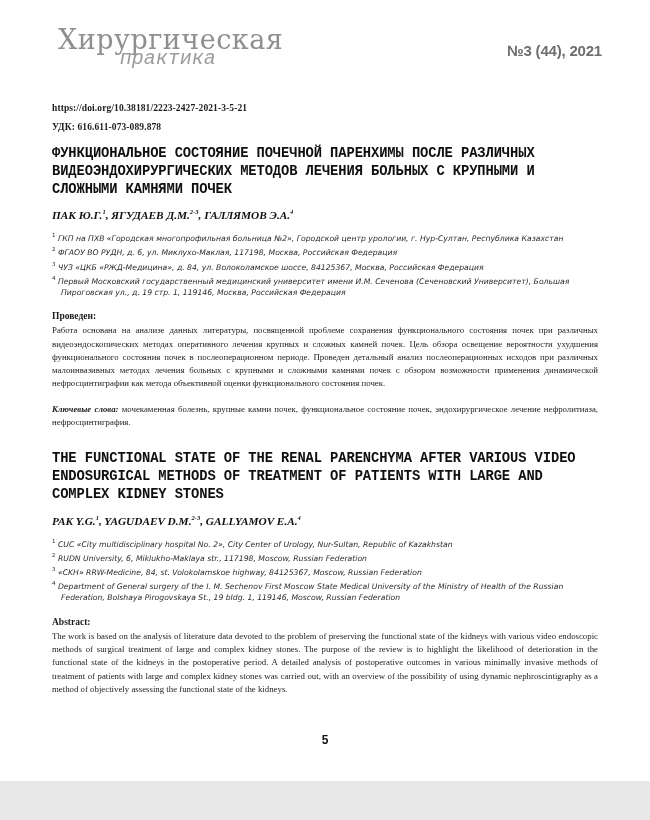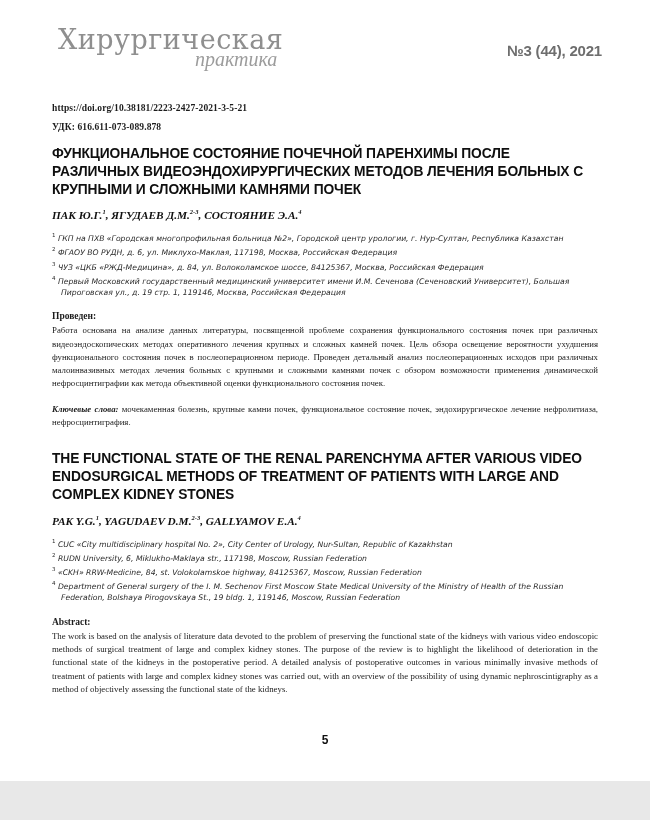--- a/index.html
+++ b/index.html
@@ -13,33 +13,33 @@
   .header {
     display:flex; justify-content:space-between; align-items:flex-start;
     padding:26px 48px 0 58px;
   }
   .logo { line-height:1; }
   .logo-line1 {
     font-family:"DejaVu Serif", serif; font-size:27px;
     color:#8f8f8f; letter-spacing:0.5px; display:block;
   }
   .logo-line2 {
-    font-family:Liberation Serif, serif; font-style:italic; font-size:20px;
-    color:#9c9c9c; display:block; text-align:right; margin-top:-4px; padding-right:6px;
+    font-family:Liberation Mono, monospace; font-style:italic; font-size:20px;
+    color:#9c9c9c; display:block; text-align:center; margin-top:-4px; padding-right:6px;
   }
   .issue {
     font-family:"Liberation Sans", sans-serif; font-weight:bold;
     font-size:15px; color:#6e6e6e; margin-top:16px; letter-spacing:-0.2px;
   }
   
   .content { padding:0 52px; }
   .meta { margin-top:34px; font-weight:bold; font-size:9.5px; letter-spacing:0.1px; }
   .meta > div { margin-bottom:8.5px; }
   .title {
-    font-family:Liberation Sans, sans-serif; font-weight:bold;
+    font-family:Liberation Mono, monospace; font-weight:bold;
     font-size:13.8px; line-height:18px; color:#0f0f0f;
     margin-top:13px; max-width:572px; letter-spacing:-0.1px;
   }
   .authors {
     font-weight:bold; font-style:italic; font-size:11.3px; margin-top:10px; color:#111;
   }
   .authors sup { font-size:6.5px; font-weight:bold; }
   .author:not(:last-child)::after { content:", "; }
   .affiliations {
     margin-top:9px;
@@ -88,21 +88,21 @@
 
     <h1 class="title">ФУНКЦИОНАЛЬНОЕ СОСТОЯНИЕ ПОЧЕЧНОЙ ПАРЕНХИМЫ ПОСЛЕ РАЗЛИЧНЫХ ВИДЕОЭНДОХИРУРГИЧЕСКИХ МЕТОДОВ ЛЕЧЕНИЯ БОЛЬНЫХ С КРУПНЫМИ И СЛОЖНЫМИ КАМНЯМИ ПОЧЕК</h1>
 
     <div class="authors">
       
     
         <span class="author"><span>ПАК Ю.Г.</span><sup>1</sup></span>
       
         <span class="author"><span>ЯГУДАЕВ Д.М.</span><sup>2-3</sup></span>
       
-        <span class="author"><span>СОСТОЯНИЕ Э.А.</span><sup>4</sup></span>
+        <span class="author"><span>ГАЛЛЯМОВ Э.А.</span><sup>4</sup></span>
       </div>
 
     <div class="affiliations">
 
         <div class="affil-item"><sup>1</sup> <span>ГКП на ПХВ «Городская многопрофильная больница №2», Городской центр урологии, г. Нур-Султан, Республика Казахстан</span></div>
 
         <div class="affil-item"><sup>2</sup> <span>ФГАОУ ВО РУДН, д. 6, ул. Миклухо-Маклая, 117198, Москва, Российская Федерация</span></div>
 
         <div class="affil-item"><sup>3</sup> <span>ЧУЗ «ЦКБ «РЖД-Медицина», д. 84, ул. Волоколамское шоссе, 84125367, Москва, Российская Федерация</span></div>
 

